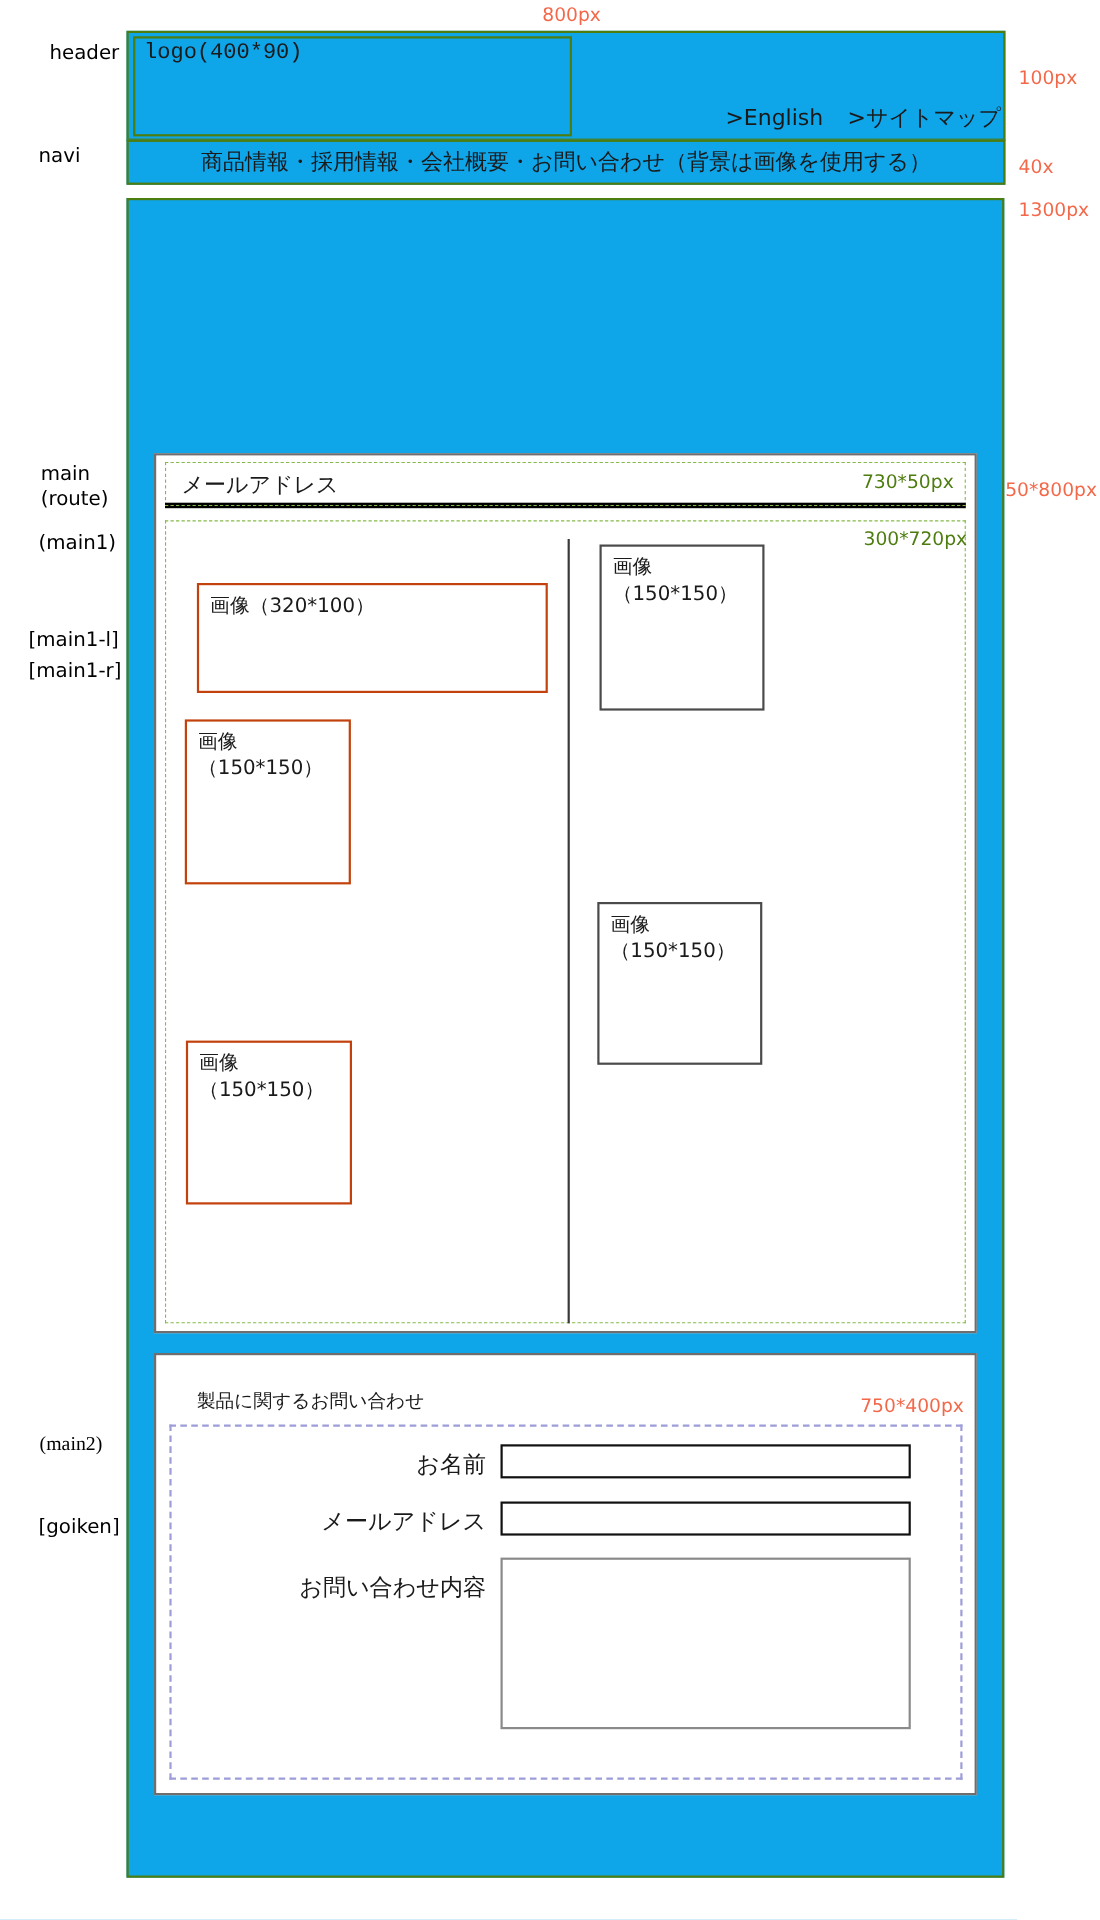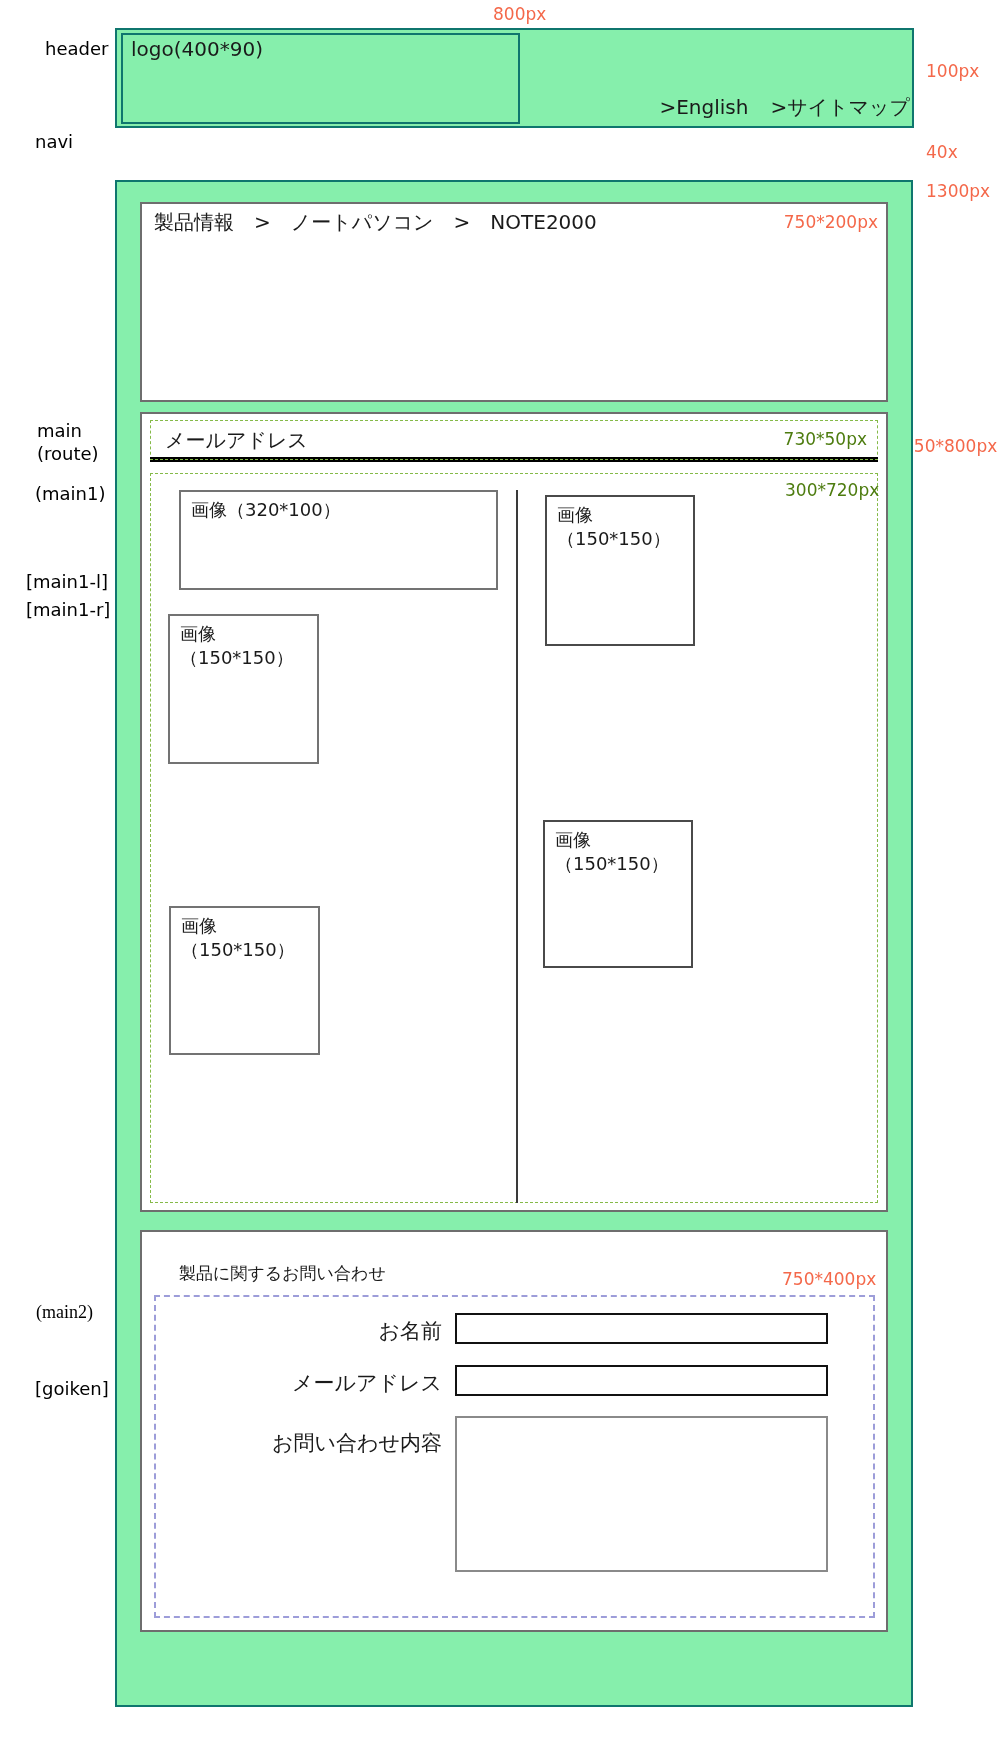--- a/index.html
+++ b/index.html
@@ -6,22 +6,22 @@
   html,body { background:#fff; }
   .canvas {
     position:relative; width:1000px; height:1745px; background:#ffffff;
     font-family:"DejaVu Sans","Liberation Sans",sans-serif; color:#1a1a1a;
     overflow:hidden;
   }
   .abs { position:absolute; }
   .side-label { color:#000000; font-size:18px; line-height:1.15; white-space:nowrap; }
   .dim-red { color:#f4684a; font-size:17px; white-space:nowrap; }
   .dim-green { color:#4d7c0f; font-size:17px; white-space:nowrap; }
-  .box-black  { border:2px solid #0f766e; background:#86efac; }
-  .box-black-thin { border:2px solid #737373; background:#fff; }
+  .box-black  { border:2px solid #4d7c0f; background:#0ea5e9;font-family:Liberation Mono, monospace; }
+  .box-black-thin { border:2px solid #c2410c; background:#fff;margin-top:40px; }
   .box-gray   { border:2px solid #6e6e6e; background:#fff; }
   .box-gray-soft { border:2px solid #4a4a4a; background:#fff; }
   .dash-green { border:1px dashed #85ba48; }
   .dash-purple{ border:2px dashed #9d9dd9; }
   .jp20 { font-size:20px; }
   .jp17 { font-size:17px; }
   .placeholder-label { padding:6px 10px; font-size:18px; }
   .form-label { font-size:21px; text-align:right; white-space:nowrap;padding-left:40px; }
   .input-box { border:2px solid #111; background:#fff; }
   .textarea-box { border:2px solid #8a8a8a; background:#fff; }
@@ -47,27 +47,26 @@
   <div class="abs dim-red" style="left:926px; top:142px;">40x</div>
   <div class="abs dim-red" style="left:926px; top:181px;">1300px</div>
   <div class="abs dim-red" style="left:903px; top:436px; background:#fff;">750*800px</div>
 
   <div class="abs box-black" style="left:115px; top:28px; width:799px; height:100px;"></div>
   <div class="abs box-black" style="left:121px; top:33px; width:399px; height:91px; border-width:2px; padding:2px 8px; font-size:20px;">logo(400*90)</div>
   <div class="abs" style="left:520px; top:94px; width:390px; text-align:right; font-size:20px; white-space:nowrap;">
     <span>&gt;English</span><span style="display:inline-block; width:22px;"></span><span>&gt;サイトマップ</span>
   </div>
 
+  <div class="abs box-black" style="left:115px; top:127px; width:799px; height:41px; display:flex; align-items:center; justify-content:center;">
+    <span class="jp20">商品情報・採用情報・会社概要・お問い合わせ（背景は画像を使用する）</span>
+  </div>
 
   <div class="abs box-black" style="left:115px; top:180px; width:798px; height:1527px;"></div>
 
-  <div class="abs box-gray" style="left:140px; top:202px; width:748px; height:200px;">
-    <div class="abs jp20" style="left:12px; top:5px; white-space:nowrap;">製品情報　&gt;　ノートパソコン　&gt;　NOTE2000</div>
-    <div class="abs dim-red" style="right:8px; top:8px;">750*200px</div>
-  </div>
 
   <div class="abs box-gray" style="left:140px; top:412px; width:748px; height:800px;"></div>
 
   <div class="abs dash-green" style="left:150px; top:420px; width:728px; height:40px;">
     <div class="abs jp20" style="left:14px; top:6px; white-space:nowrap;">メールアドレス</div>
     <div class="abs dim-green" style="right:10px; top:8px;">730*50px</div>
   </div>
 
   <div class="abs" style="left:150px; top:457px; width:728px; height:5px; background:#000;"></div>
   <div class="abs" style="left:150px; top:459px; width:728px; height:0; border-top:1px dashed #85ba48;"></div>

